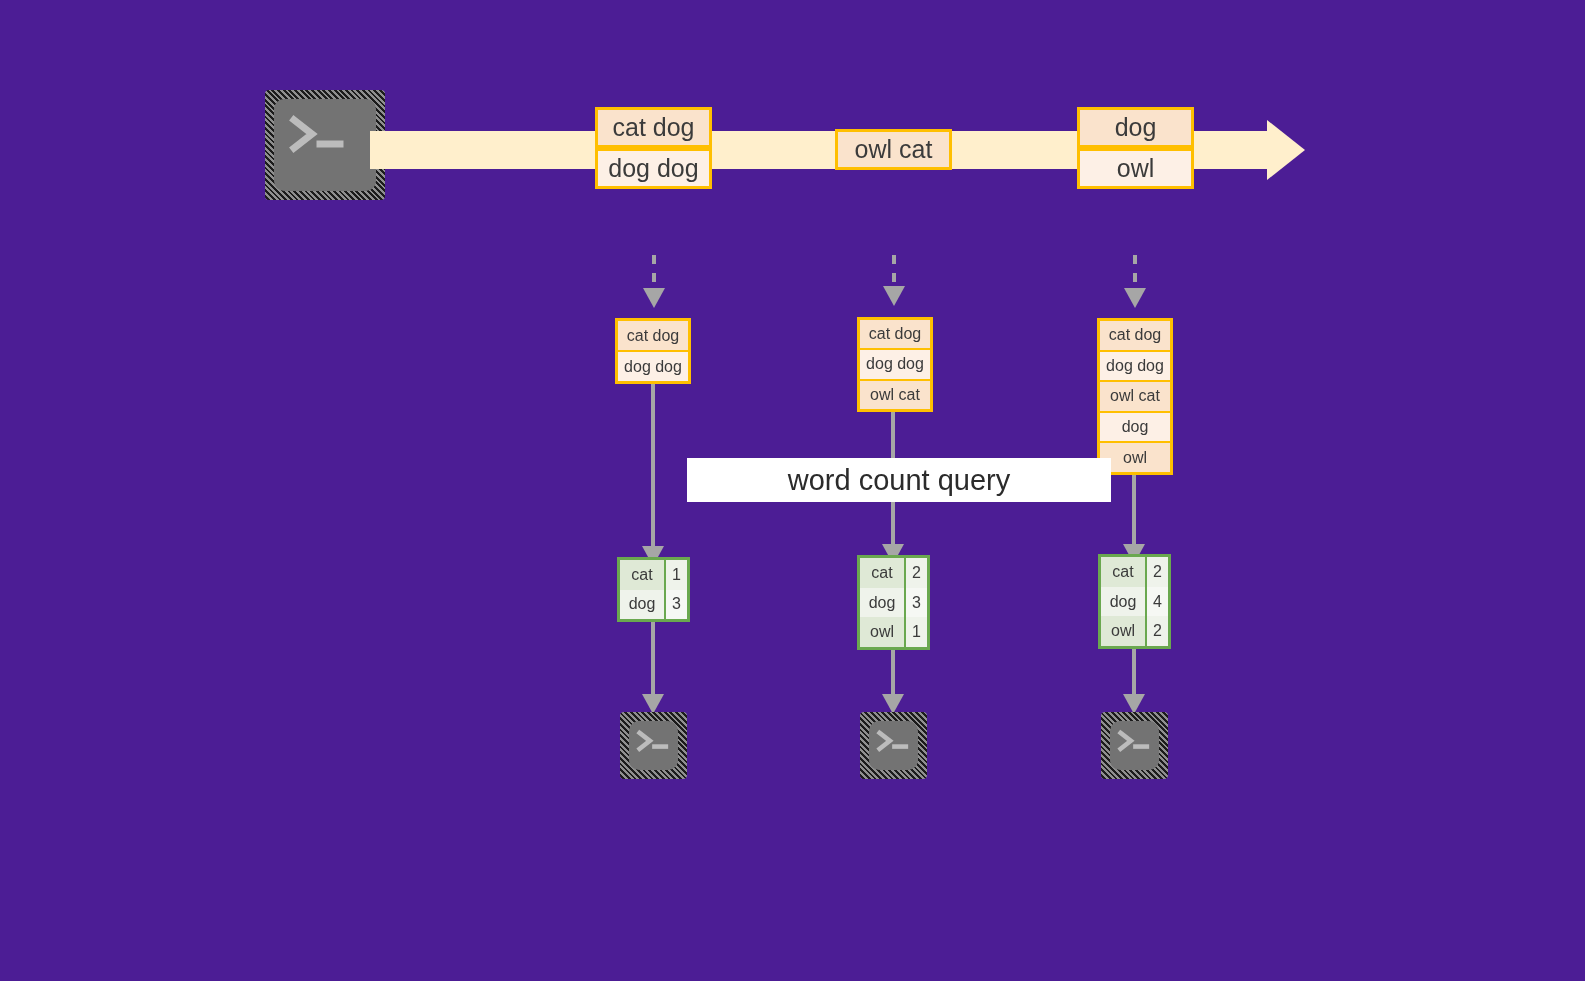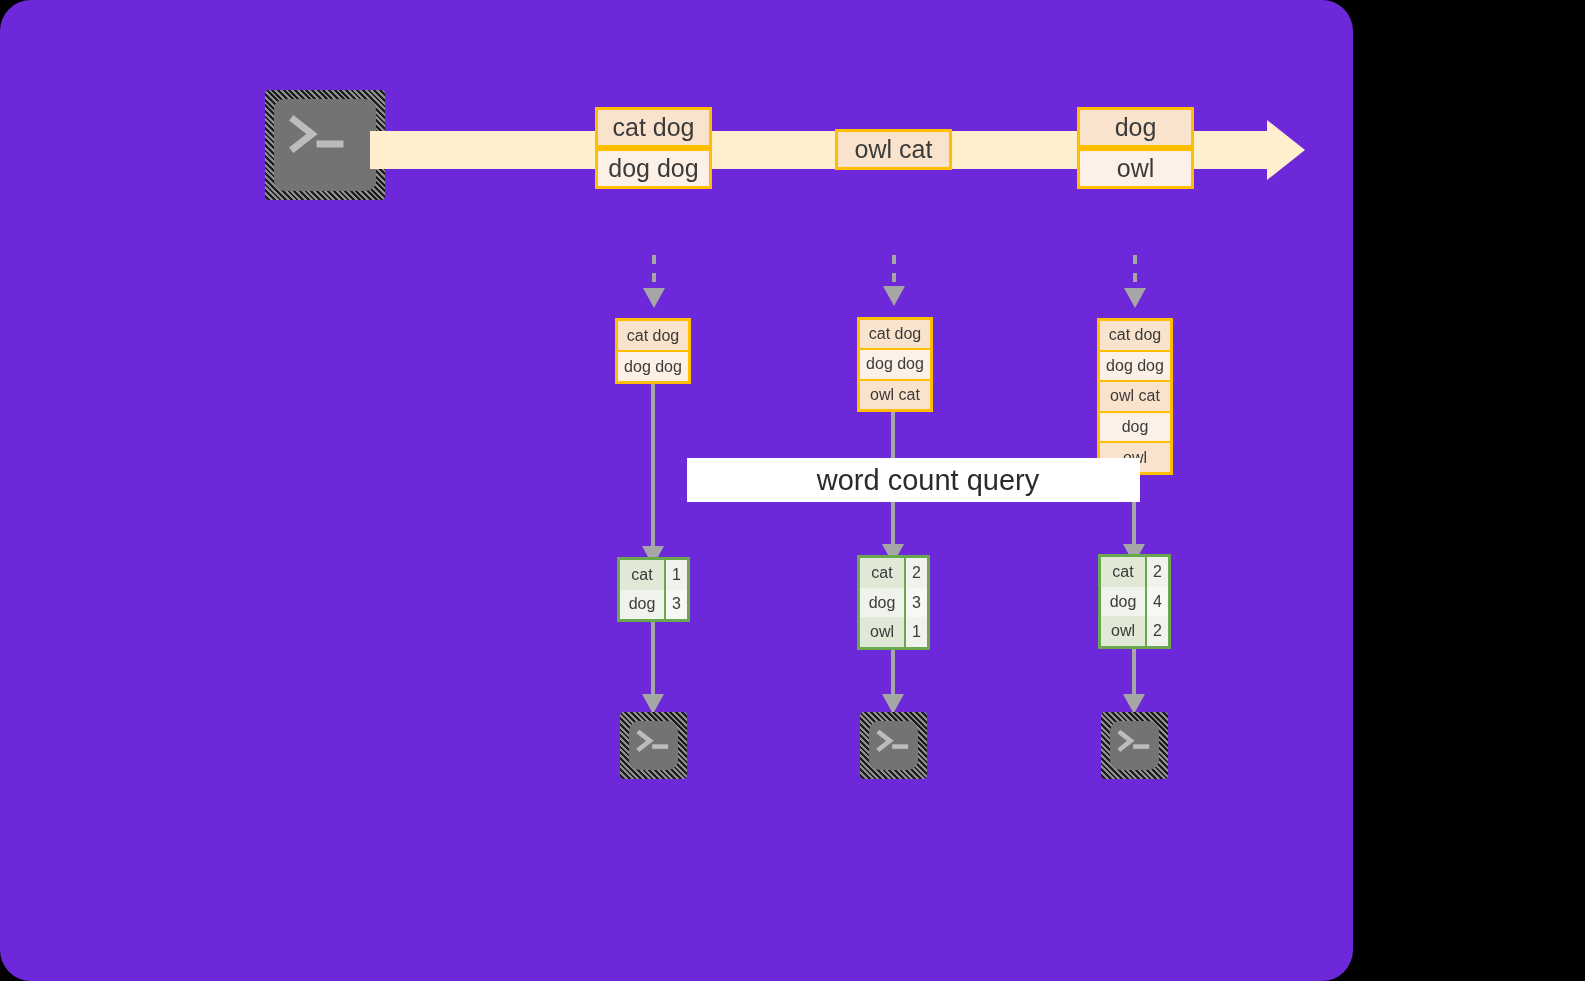--- a/index.html
+++ b/index.html
@@ -2,26 +2,25 @@
 <html><head>
 <meta charset="utf-8">
 <style>
   html, body {
     margin: 0;
     padding: 0;
     background: #000000;
   }
   #stage {
     position: relative;
-    width: 1353px;
+    width: 1585px;
     height: 981px;
-    background: #6d28d9;
+    background: #4c1d95;
     font-family: "Liberation Sans", sans-serif;
     overflow: hidden;
-    border-radius: 31px;
   }
 
   
   .term {
     position: absolute;
     box-sizing: border-box;
     background:
       repeating-linear-gradient(45deg,
         #8f8f8f 0px, #8f8f8f 2px,
         #1c1c1c 2px, #1c1c1c 4px);
@@ -140,21 +139,20 @@
   
   .label-bar {
     position: absolute;
     background: #FFFFFF;
     display: flex;
     align-items: center;
     justify-content: center;
     color: #2b2b2b;
     font-size: 29px;
     white-space: nowrap;
-    padding-left: 29px;
   }
 </style>
 </head>
 <body>
 
 <div id="stage">
 
   <div class="term" style="left:265px; top:90px; width:120px; height:110px;">
     <div class="term-inner">
       <svg width="70" height="48" viewBox="0 0 70 48">

